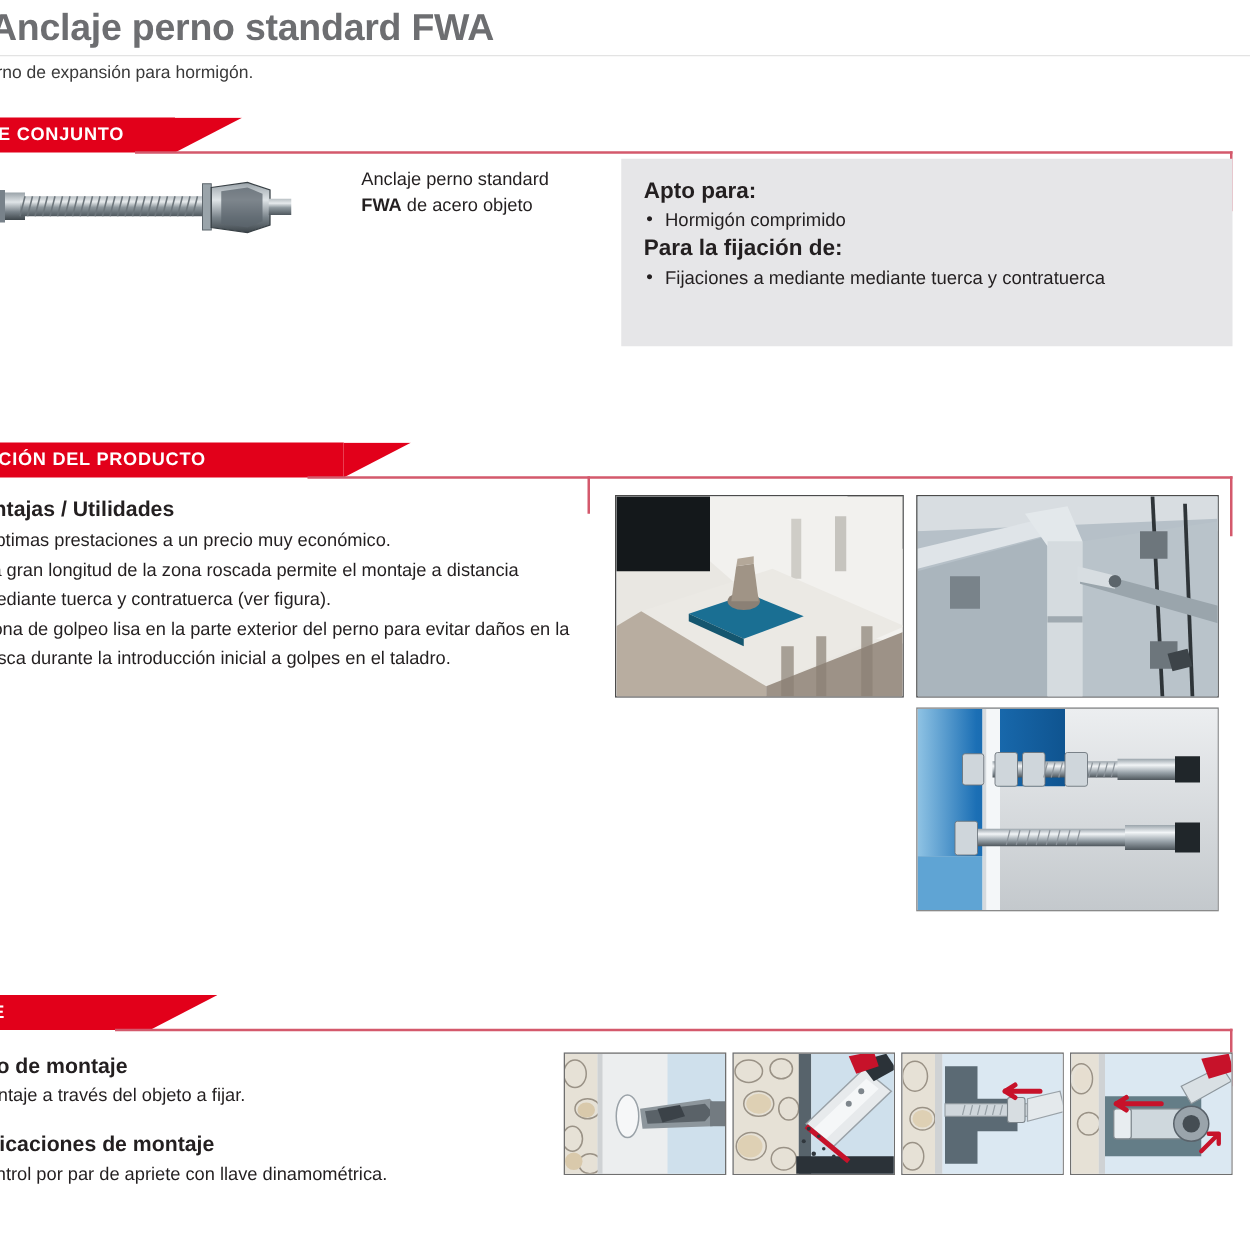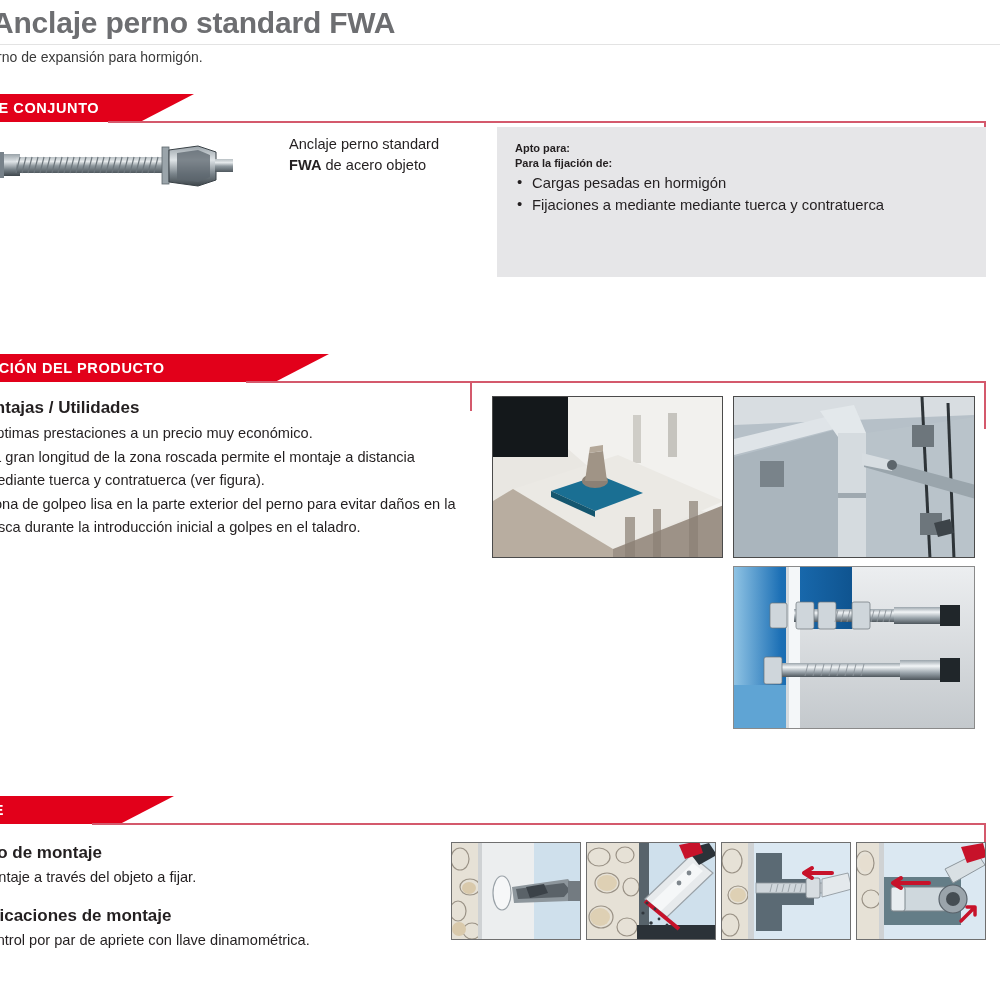--- a/index.html
+++ b/index.html
@@ -52,21 +52,21 @@
     position:absolute;left:289px;top:134px;width:200px;
     font-size:14.6px;line-height:21px;color:#231f20;
   }
   .caption b{font-weight:bold;}
 
   .greybox{
     position:absolute;left:497px;top:127px;width:489px;height:150px;
     background:#e6e6e8;
   }
   .greybox .inner{padding:15px 0 0 18px;}
-  .gb-h{font-size:11px;font-weight:bold;margin:0 0 3px 0;}
+  .gb-h{font-size:18px;font-weight:bold;margin:0 0 3px 0;}
   .gb-h.second{}
   ul.bul{list-style:none;margin:0;padding:0;}
   ul.bul li{
     font-size:14.8px;line-height:22px;padding-left:17px;position:relative;
   }
   ul.bul li:before{
     content:"•";position:absolute;left:2px;top:-1px;font-size:15px;
   }
 
   
@@ -172,23 +172,25 @@
   </div>
 
   <div class="caption">
     <span>Anclaje perno standard</span><br>
     <b>FWA</b><span> de acero objeto</span>
   </div>
 
   <div class="greybox">
     <div class="inner">
       <div class="gb-h">Apto para:</div>
+      <ul class="bul">
+        <li>Hormigón comprimido</li>
+      </ul>
       <div class="gb-h second">Para la fijación de:</div>
       <ul class="bul">
-        <li>Cargas pesadas en hormigón</li>
         <li>Fijaciones a mediante mediante tuerca y contratuerca</li>
       </ul>
     </div>
   </div>
 
   <div class="banner" style="left:-60px;top:354px;width:335px;">
     <span class="btxt">DESCRIPCIÓN DEL PRODUCTO</span>
   </div>
   <div class="banner-tail" style="left:275px;top:354px;"></div>
   <div class="hrule" style="left:246px;top:381px;width:740px;"></div>

